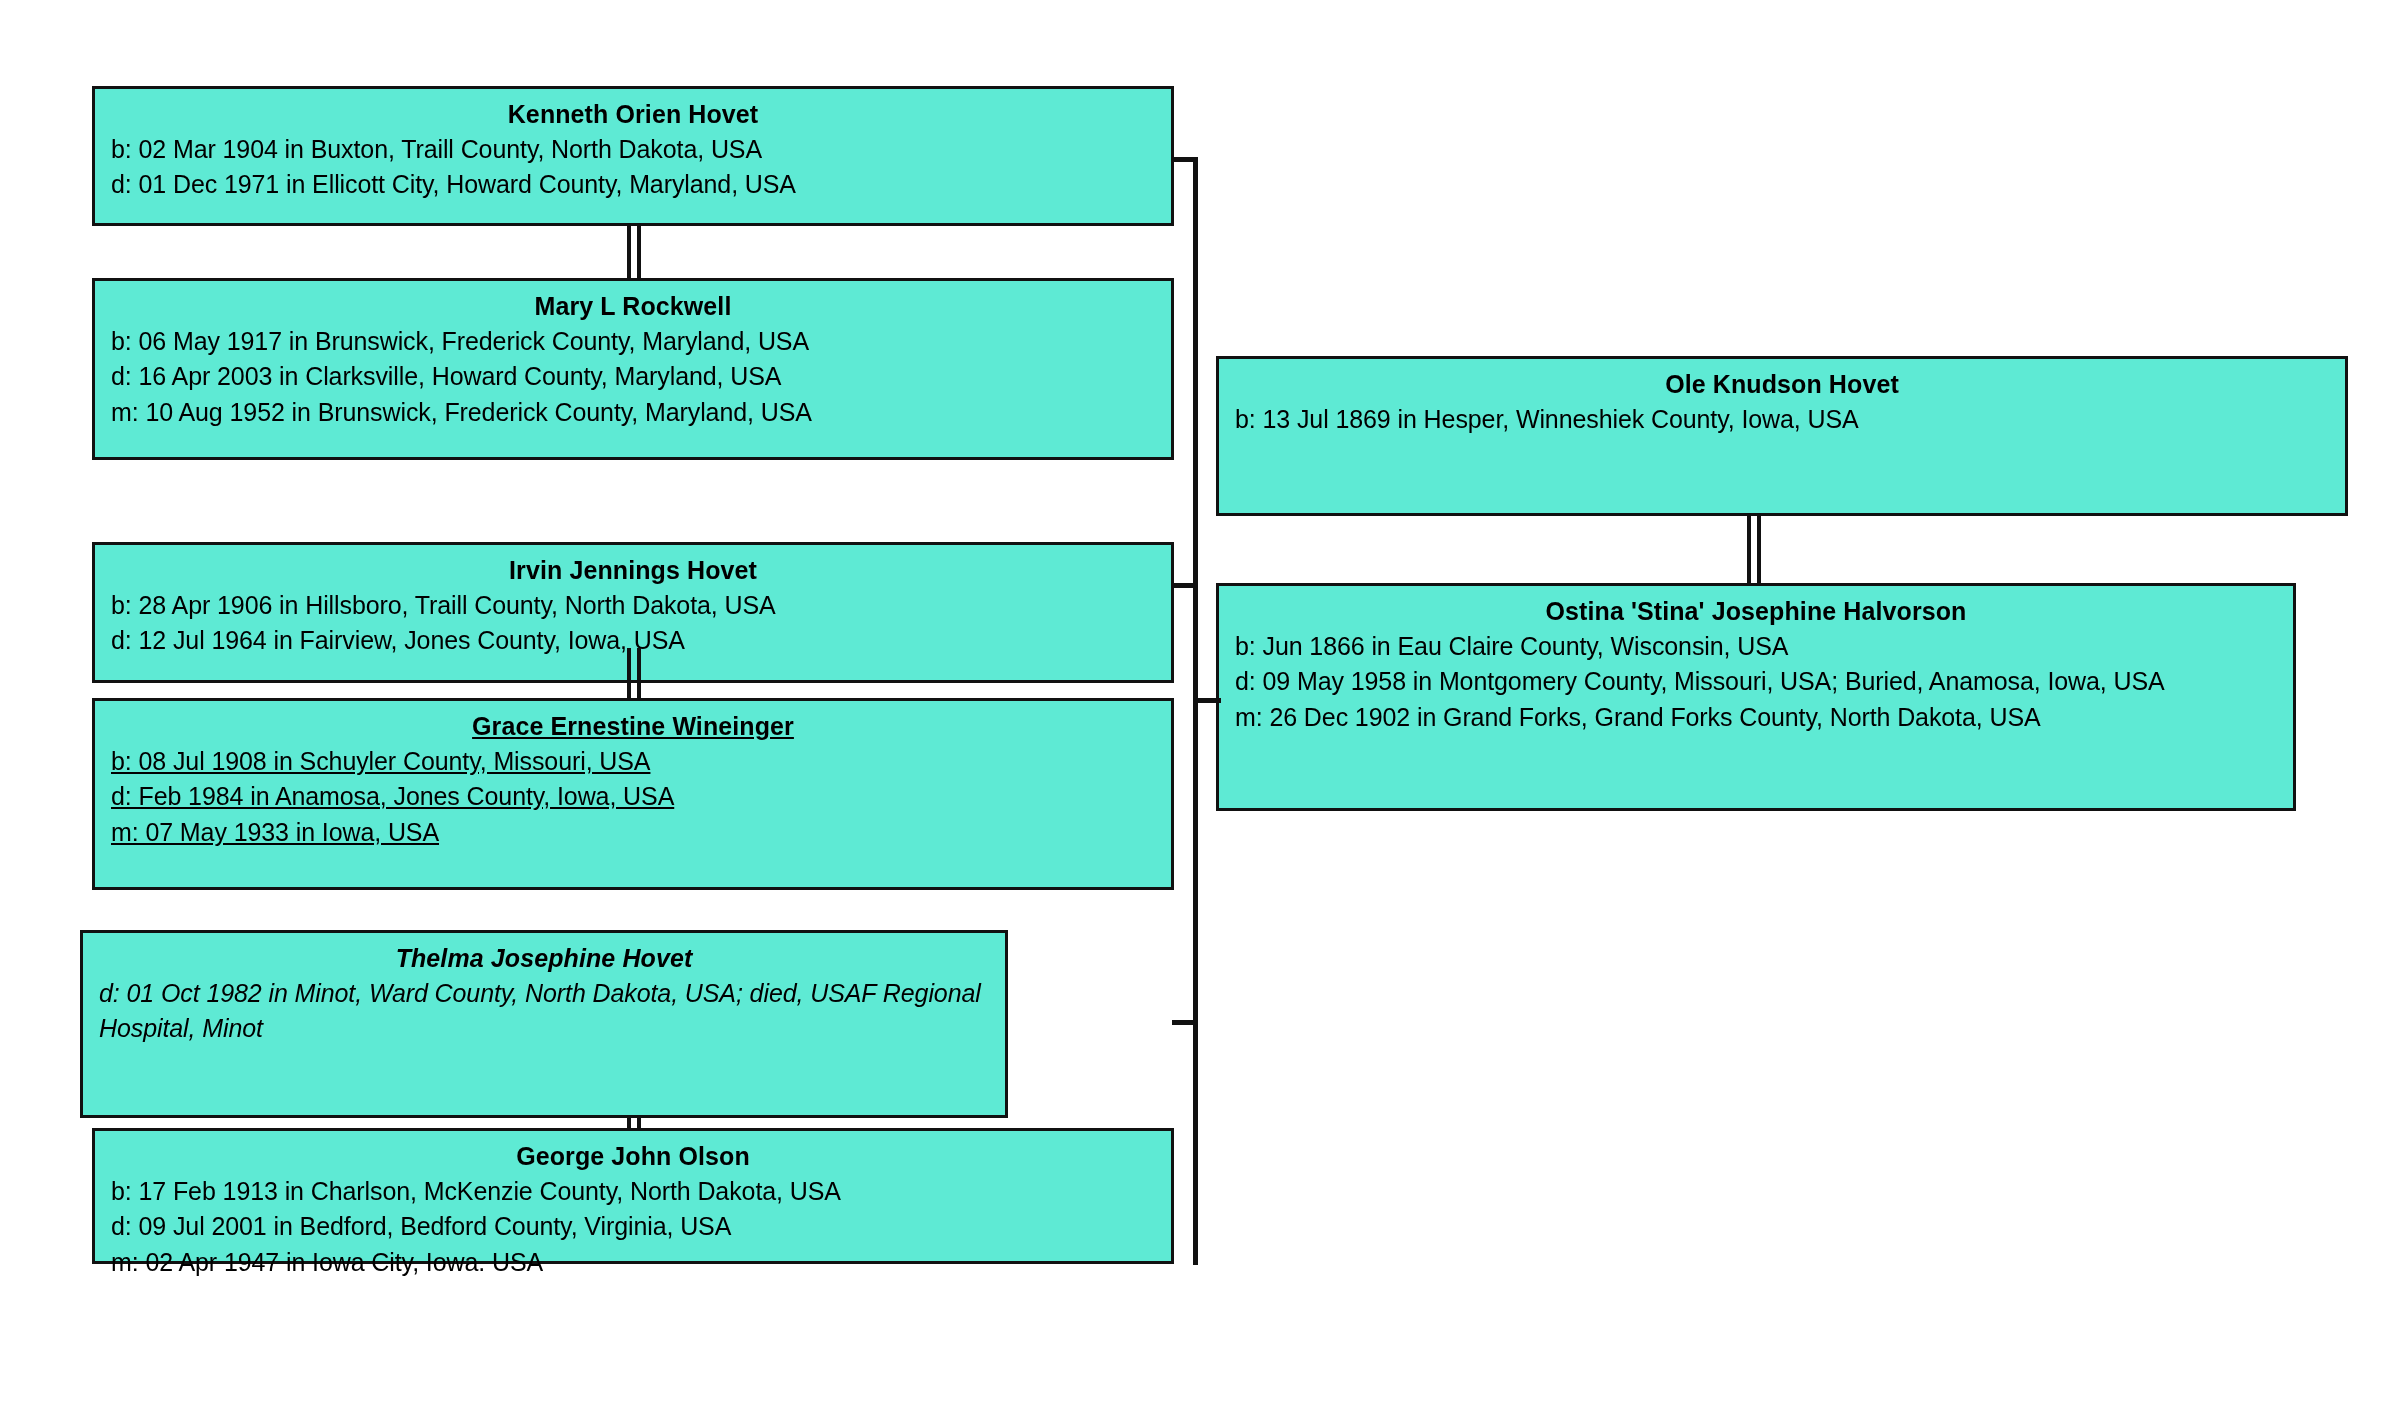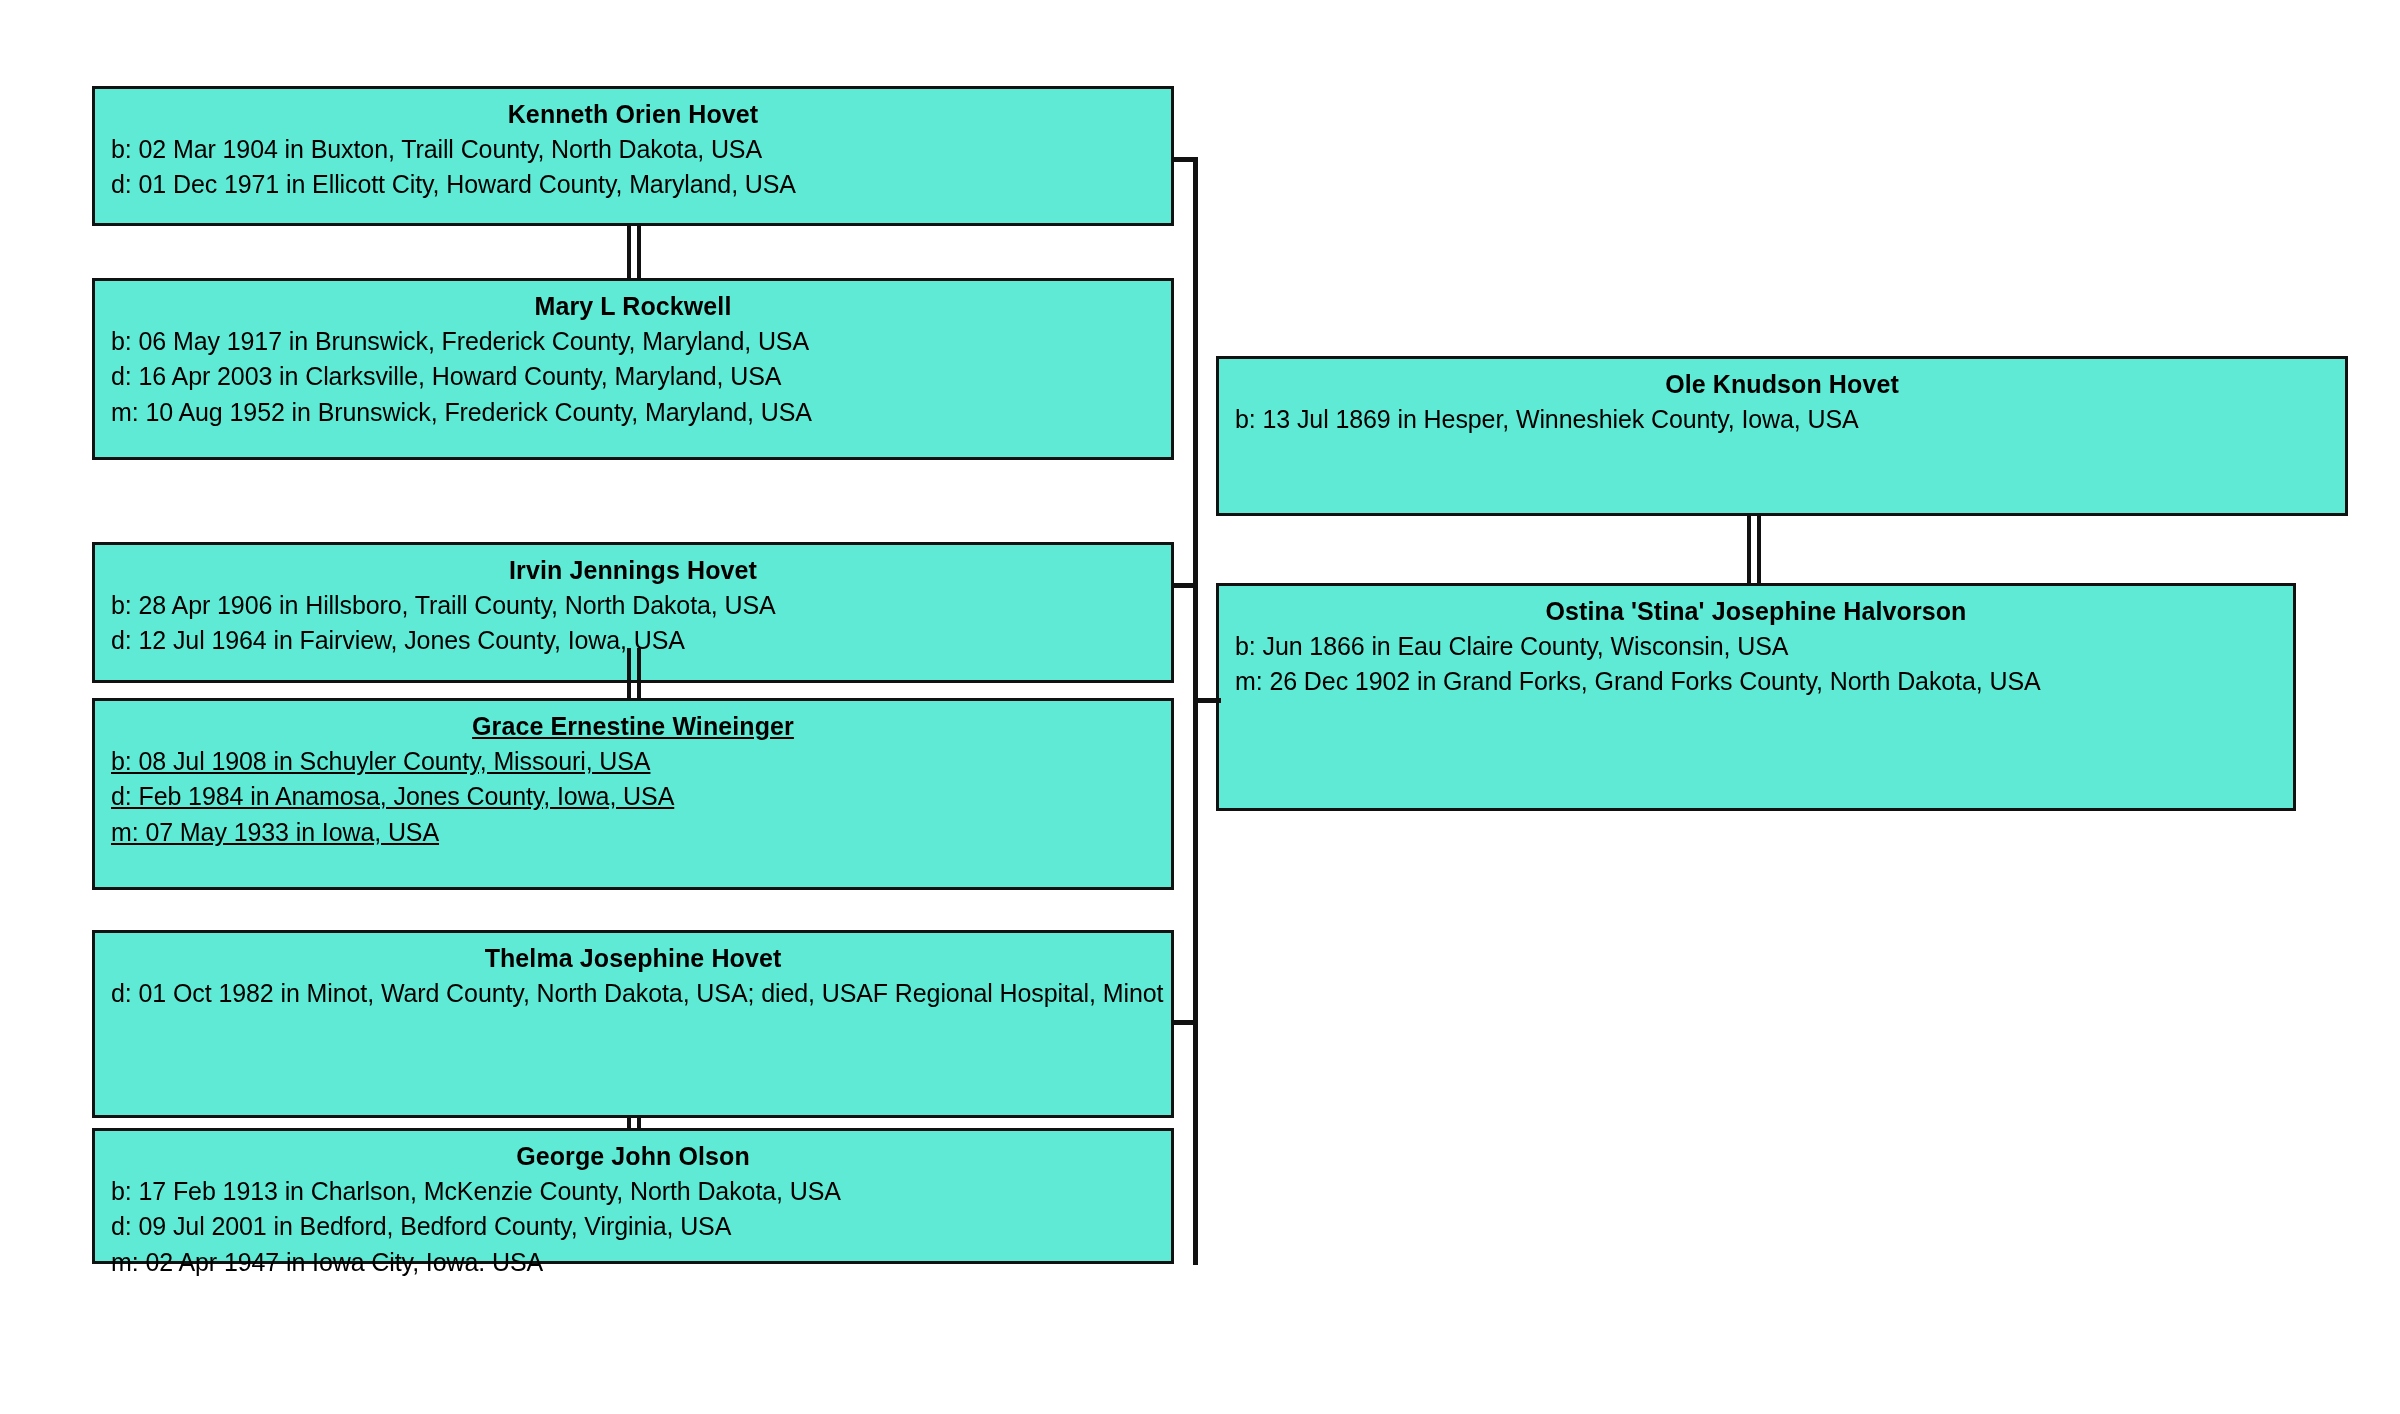--- a/index.html
+++ b/index.html
@@ -111,21 +111,21 @@
 
   <div class="person-box" style="left:92px; top:698px; width:1082px; height:192px;text-decoration:underline;">
     <span class="person-name">Grace Ernestine Wineinger</span>
     <span class="person-facts">
       <span class="fact-line">b: 08 Jul 1908 in Schuyler County, Missouri, USA</span>
       <span class="fact-line">d: Feb 1984 in Anamosa, Jones County, Iowa, USA</span>
       <span class="fact-line">m: 07 May 1933 in Iowa, USA</span>
     </span>
   </div>
 
-  <div class="person-box" style="left:92px; top:930px; width:1082px; height:188px;">
+  <div class="person-box" style="left:80px; top:930px; width:928px; height:188px;font-style:italic;">
     <span class="person-name">Thelma Josephine Hovet</span>
     <span class="person-facts">
       <span class="fact-line">d: 01 Oct 1982 in Minot, Ward County, North Dakota, USA; died, USAF Regional Hospital, Minot</span>
     </span>
   </div>
 
   <div class="marriage-link" style="left:627px; top:1116px; height:14px;"></div>
 
   <div class="person-box" style="left:92px; top:1128px; width:1082px; height:136px;">
     <span class="person-name">George John Olson</span>
@@ -142,20 +142,21 @@
       <span class="fact-line">b: 13 Jul 1869 in Hesper, Winneshiek County, Iowa, USA</span>
     </span>
   </div>
 
   <div class="marriage-link" style="left:1747px; top:513px; height:73px;"></div>
 
   <div class="person-box" style="left:1216px; top:583px; width:1080px; height:228px;">
     <span class="person-name">Ostina 'Stina' Josephine Halvorson</span>
     <span class="person-facts">
       <span class="fact-line">b: Jun 1866 in Eau Claire County, Wisconsin, USA</span>
+      <span class="fact-line">d: 09 May 1958 in Montgomery County, Missouri, USA; Buried, Anamosa, Iowa, USA</span>
       <span class="fact-line">m: 26 Dec 1902 in Grand Forks, Grand Forks County, North Dakota, USA</span>
     </span>
   </div>
 
   <div class="conn conn-v" style="left:1193px; top:157px; width:5px; height:1108px;"></div>
 
   <div class="conn conn-h" style="left:1172px; top:157px; width:26px; height:5px;"></div>
 
   <div class="conn conn-h" style="left:1172px; top:583px; width:26px; height:5px;"></div>
 

